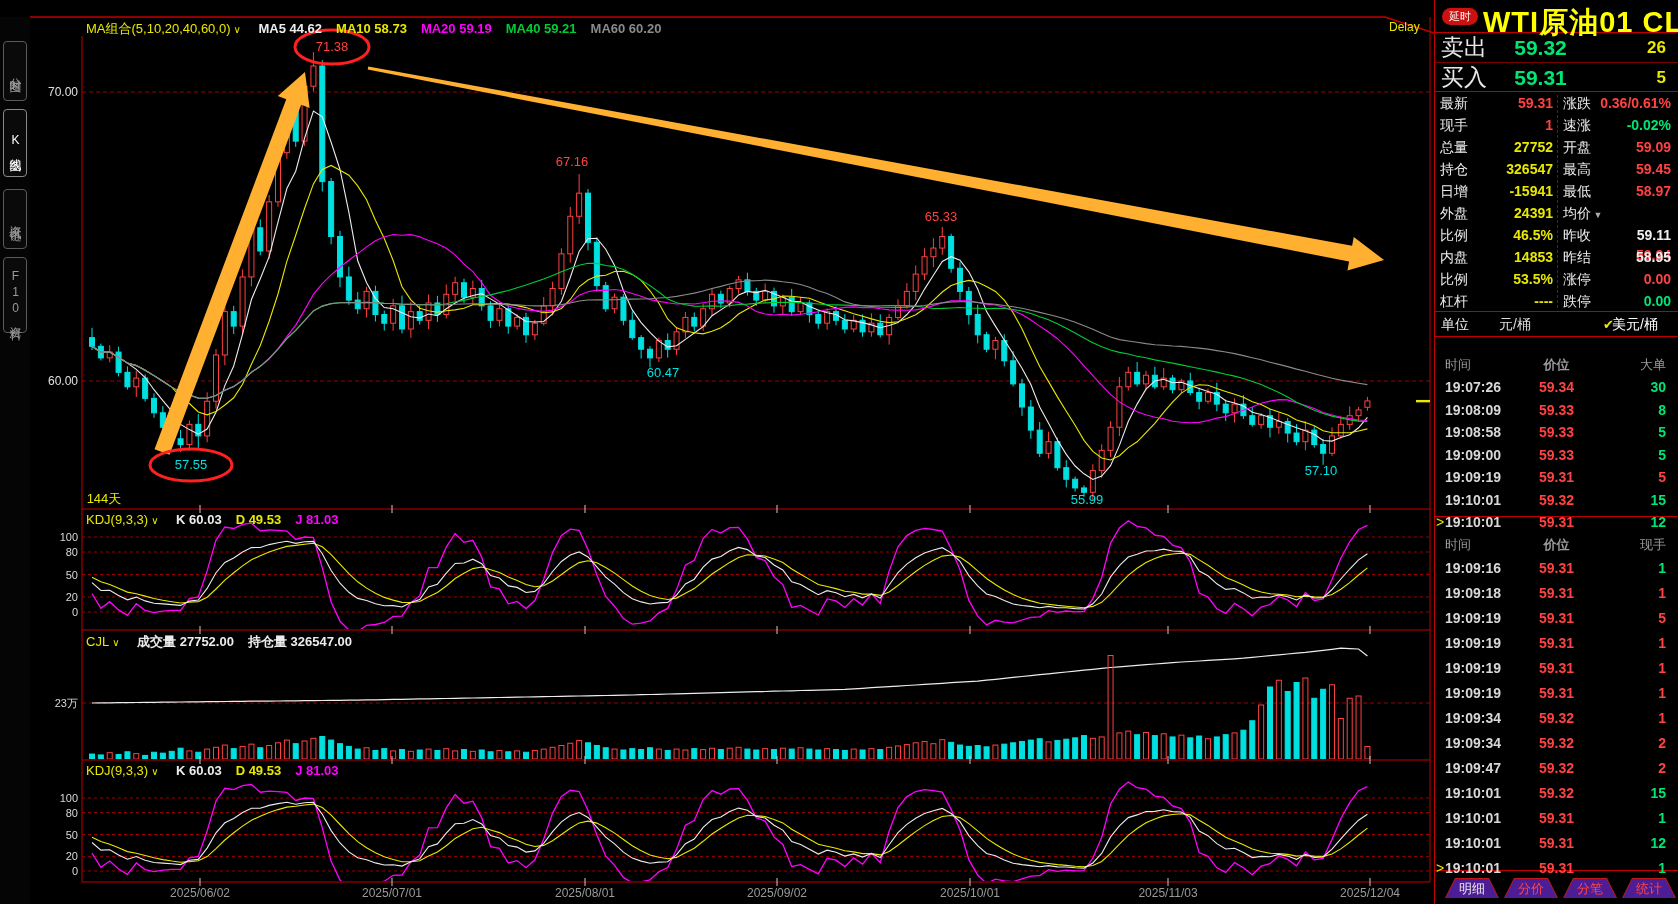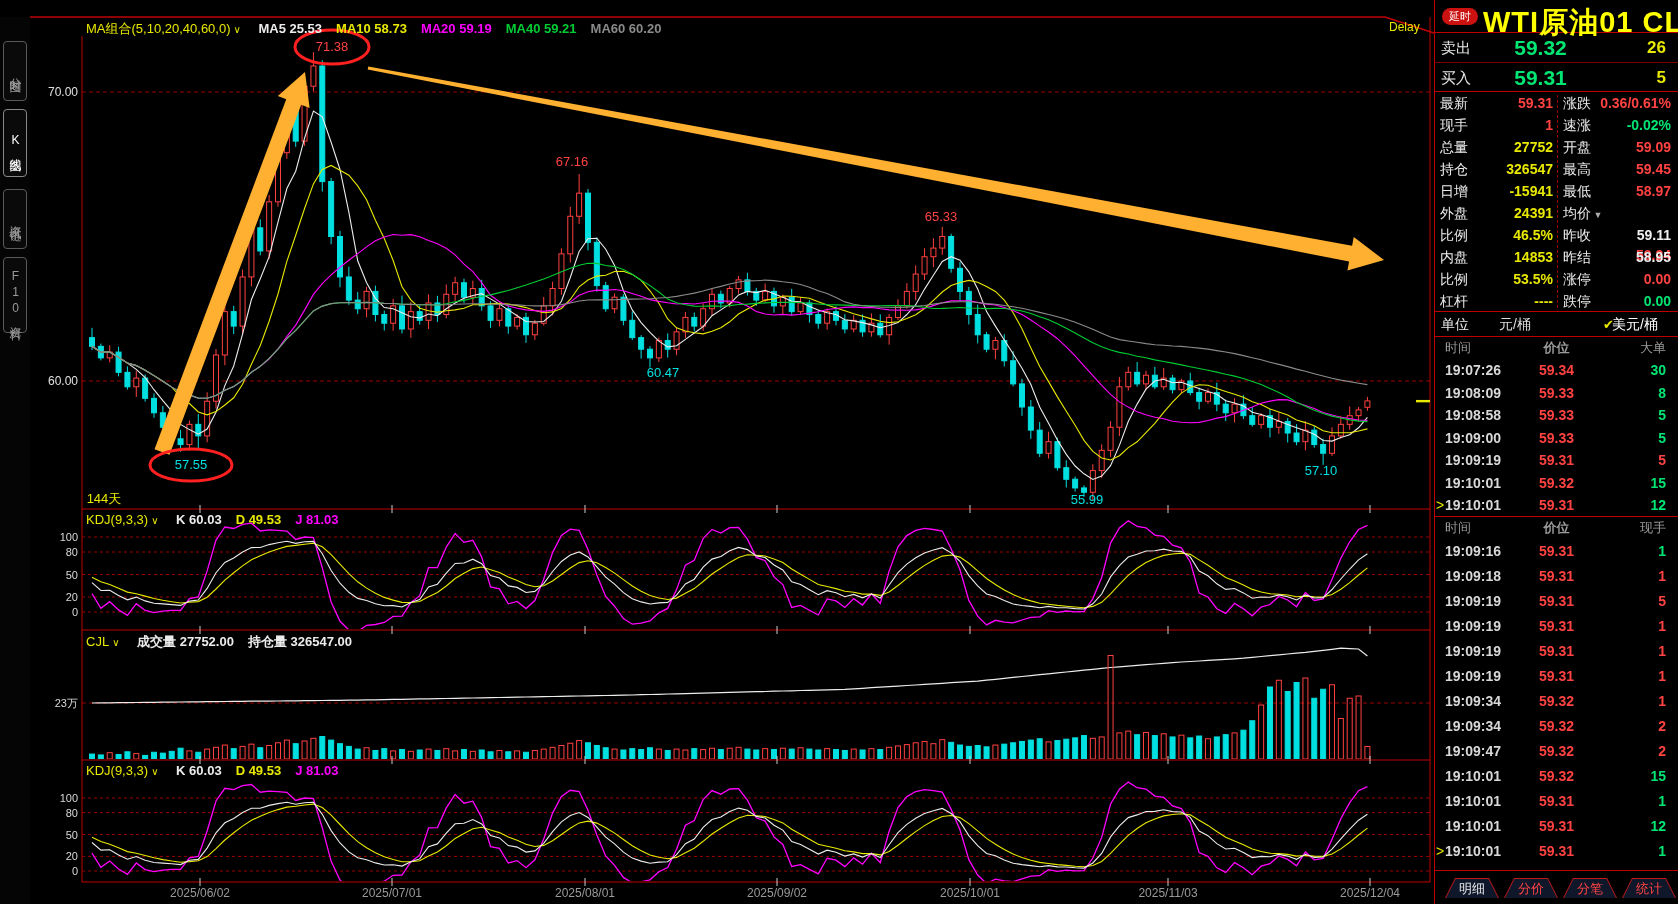--- a/index.html
+++ b/index.html
@@ -32,69 +32,69 @@
   
   .panel{left:1434px;top:0;width:244px;height:904px;background:#000;border-left:1px solid #c00000;z-index:7;}
   .pbox{position:absolute;left:0;width:243px;box-sizing:border-box;}
   .p-title{top:0;height:33px;border-bottom:1px solid #c00000;}
   .badge{position:absolute;left:7px;top:8px;width:36px;height:17px;background:#cc1111;color:#fff;font-size:11px;
          border-radius:9px;display:flex;align-items:center;justify-content:center;}
   .p-name{position:absolute;left:48px;top:3px;color:#ffff00;font-size:29px;font-weight:bold;letter-spacing:1px;white-space:nowrap;}
   .p-bidask{top:33px;height:59px;border-bottom:1px solid #c00000;}
   .ba-row{position:relative;height:29px;line-height:29px;}
   .ba-row.first{border-bottom:1px solid #7a0000;}
-  .ba-lab{position:absolute;left:6px;color:#e8e8e8;font-size:15px;}
+  .ba-lab{position:absolute;left:6px;color:#e8e8e8;font-size:23px;}
   .ba-px{position:absolute;left:58px;width:95px;text-align:center;color:#00e673;font-size:21px;font-weight:bold;}
   .ba-qty{position:absolute;right:12px;color:#e8e800;font-size:17px;font-weight:bold;}
   .p-quote{top:92px;height:220px;border-bottom:1px solid #c00000;}
   .q-div{position:absolute;left:122px;top:3px;bottom:3px;border-left:1px dashed #a00000;}
   .q-row{position:relative;height:22px;line-height:22px;font-size:14px;}
   .q-ll{position:absolute;left:5px;color:#ececec;font-size:14px;}
   .q-lv{position:absolute;left:48px;width:70px;text-align:right;font-weight:bold;}
   .q-rl{position:absolute;left:128px;color:#ececec;font-size:14px;}
   .q-rv{position:absolute;right:7px;font-weight:bold;}
   .q-arrow{color:#aaa;font-size:9px;}
   .p-unit{top:312px;height:25px;border-bottom:1px solid #c00000;line-height:25px;}
   .u-lab{position:absolute;left:6px;color:#ececec;font-size:14px;}
   .u-cny{position:absolute;left:64px;color:#dcdcdc;font-size:14px;}
   .u-chk{position:absolute;right:64px;color:#e8e800;font-size:13px;cursor:pointer;}
   .u-usd{position:absolute;right:20px;color:#ffffff;font-size:14px;}
   .p-t1{top:337px;height:180px;border-bottom:1px solid #c00000;}
   .p-t2{top:517px;height:354px;border-bottom:1px solid #c00000;}
-  .t-head{position:relative;height:22px;line-height:22px;color:#9a9a9a;font-size:13px;}
+  .t-head{position:relative;height:22px;line-height:22px;color:#9a9a9a;font-size:13px;margin-top:17px;}
   .th-time{position:absolute;left:10px;} .th-px{position:absolute;left:50%;transform:translateX(-50%);font-weight:bold;} .th-qty{position:absolute;right:12px;}
   .t-row{position:relative;line-height:23px;font-size:14px;font-weight:bold;cursor:default;}
   .tr-mk{position:absolute;left:1px;color:#e8e800;font-weight:normal;}
   .tr-time{position:absolute;left:10px;color:#d8d8d8;}
   .tr-px{position:absolute;left:50%;transform:translateX(-50%);color:#ff4242;}
   .tr-qty{position:absolute;right:12px;}
   .p-tabs{top:874px;height:28px;display:flex;gap:5px;padding-left:10px;align-items:center;}
   .btab{position:relative;width:54px;height:20px;clip-path:polygon(10px 0,44px 0,54px 20px,0 20px);background:#c01818;cursor:pointer;}
   .btab .in{position:absolute;left:1px;top:1px;width:52px;height:19px;clip-path:polygon(9.5px 0,42.5px 0,52px 19px,0 19px);
-            background:#0f172a;text-align:center;line-height:19px;font-size:13px;}
+            background:#4c1d95;text-align:center;line-height:19px;font-size:13px;}
   .btab .in{color:#ff4444;} .btab.active .in{color:#ececec;}
   svg{position:absolute;left:0;top:0;z-index:1;}
   svg text{font-family:"Liberation Sans",sans-serif;}
 </style>
 </head>
 <body>
 
 <div class="app">
 
 
   <div class="abs sidebar">
     <div class="side-tab" style="top:24px;height:58px;">分时图</div>
     <div class="side-tab active" style="top:92px;height:66px;">K线图</div>
     <div class="side-tab" style="top:172px;height:58px;">资讯链</div>
     <div class="side-tab" style="top:240px;height:74px;">F10资料</div>
   </div>
 
   <div class="abs hdr ma-bar">
     <span class="nm"><span>MA组合(5,10,20,40,60,0)</span><span class="caret" style="color:#e8e800">∨</span></span>
-    <span id="ma-items"><span class="it" style="color: rgb(236, 236, 236);">MA5 25.53</span><span class="it" style="color: rgb(232, 232, 0);">MA10 58.73</span><span class="it" style="color: rgb(255, 0, 255);">MA20 59.19</span><span class="it" style="color: rgb(0, 204, 51);">MA40 59.21</span><span class="it" style="color: rgb(138, 138, 138);">MA60 60.20</span></span>
+    <span id="ma-items"><span class="it" style="color: rgb(236, 236, 236);">MA5 44.62</span><span class="it" style="color: rgb(232, 232, 0);">MA10 58.73</span><span class="it" style="color: rgb(255, 0, 255);">MA20 59.19</span><span class="it" style="color: rgb(0, 204, 51);">MA40 59.21</span><span class="it" style="color: rgb(138, 138, 138);">MA60 60.20</span></span>
   </div>
 
   <div class="abs hdr" style="left:86px;top:512px;">
     <span class="nm"><span>KDJ(9,3,3)</span><span class="caret" style="color:#e8e800">∨</span></span>
     <span id="kdj1-items"><span class="it" style="color: rgb(236, 236, 236);">K 60.03</span><span class="it" style="color: rgb(232, 232, 0);">D 49.53</span><span class="it" style="color: rgb(255, 0, 255);">J 81.03</span></span>
   </div>
 
   <div class="abs hdr" style="left:86px;top:633px;">
     <span class="nm"><span>CJL</span><span class="caret" style="color:#e8e800">∨</span></span>
     <span id="cjl-items"><span class="it" style="color: rgb(236, 236, 236);">成交量 27752.00</span><span class="it" style="color: rgb(236, 236, 236);">持仓量 326547.00</span></span>

